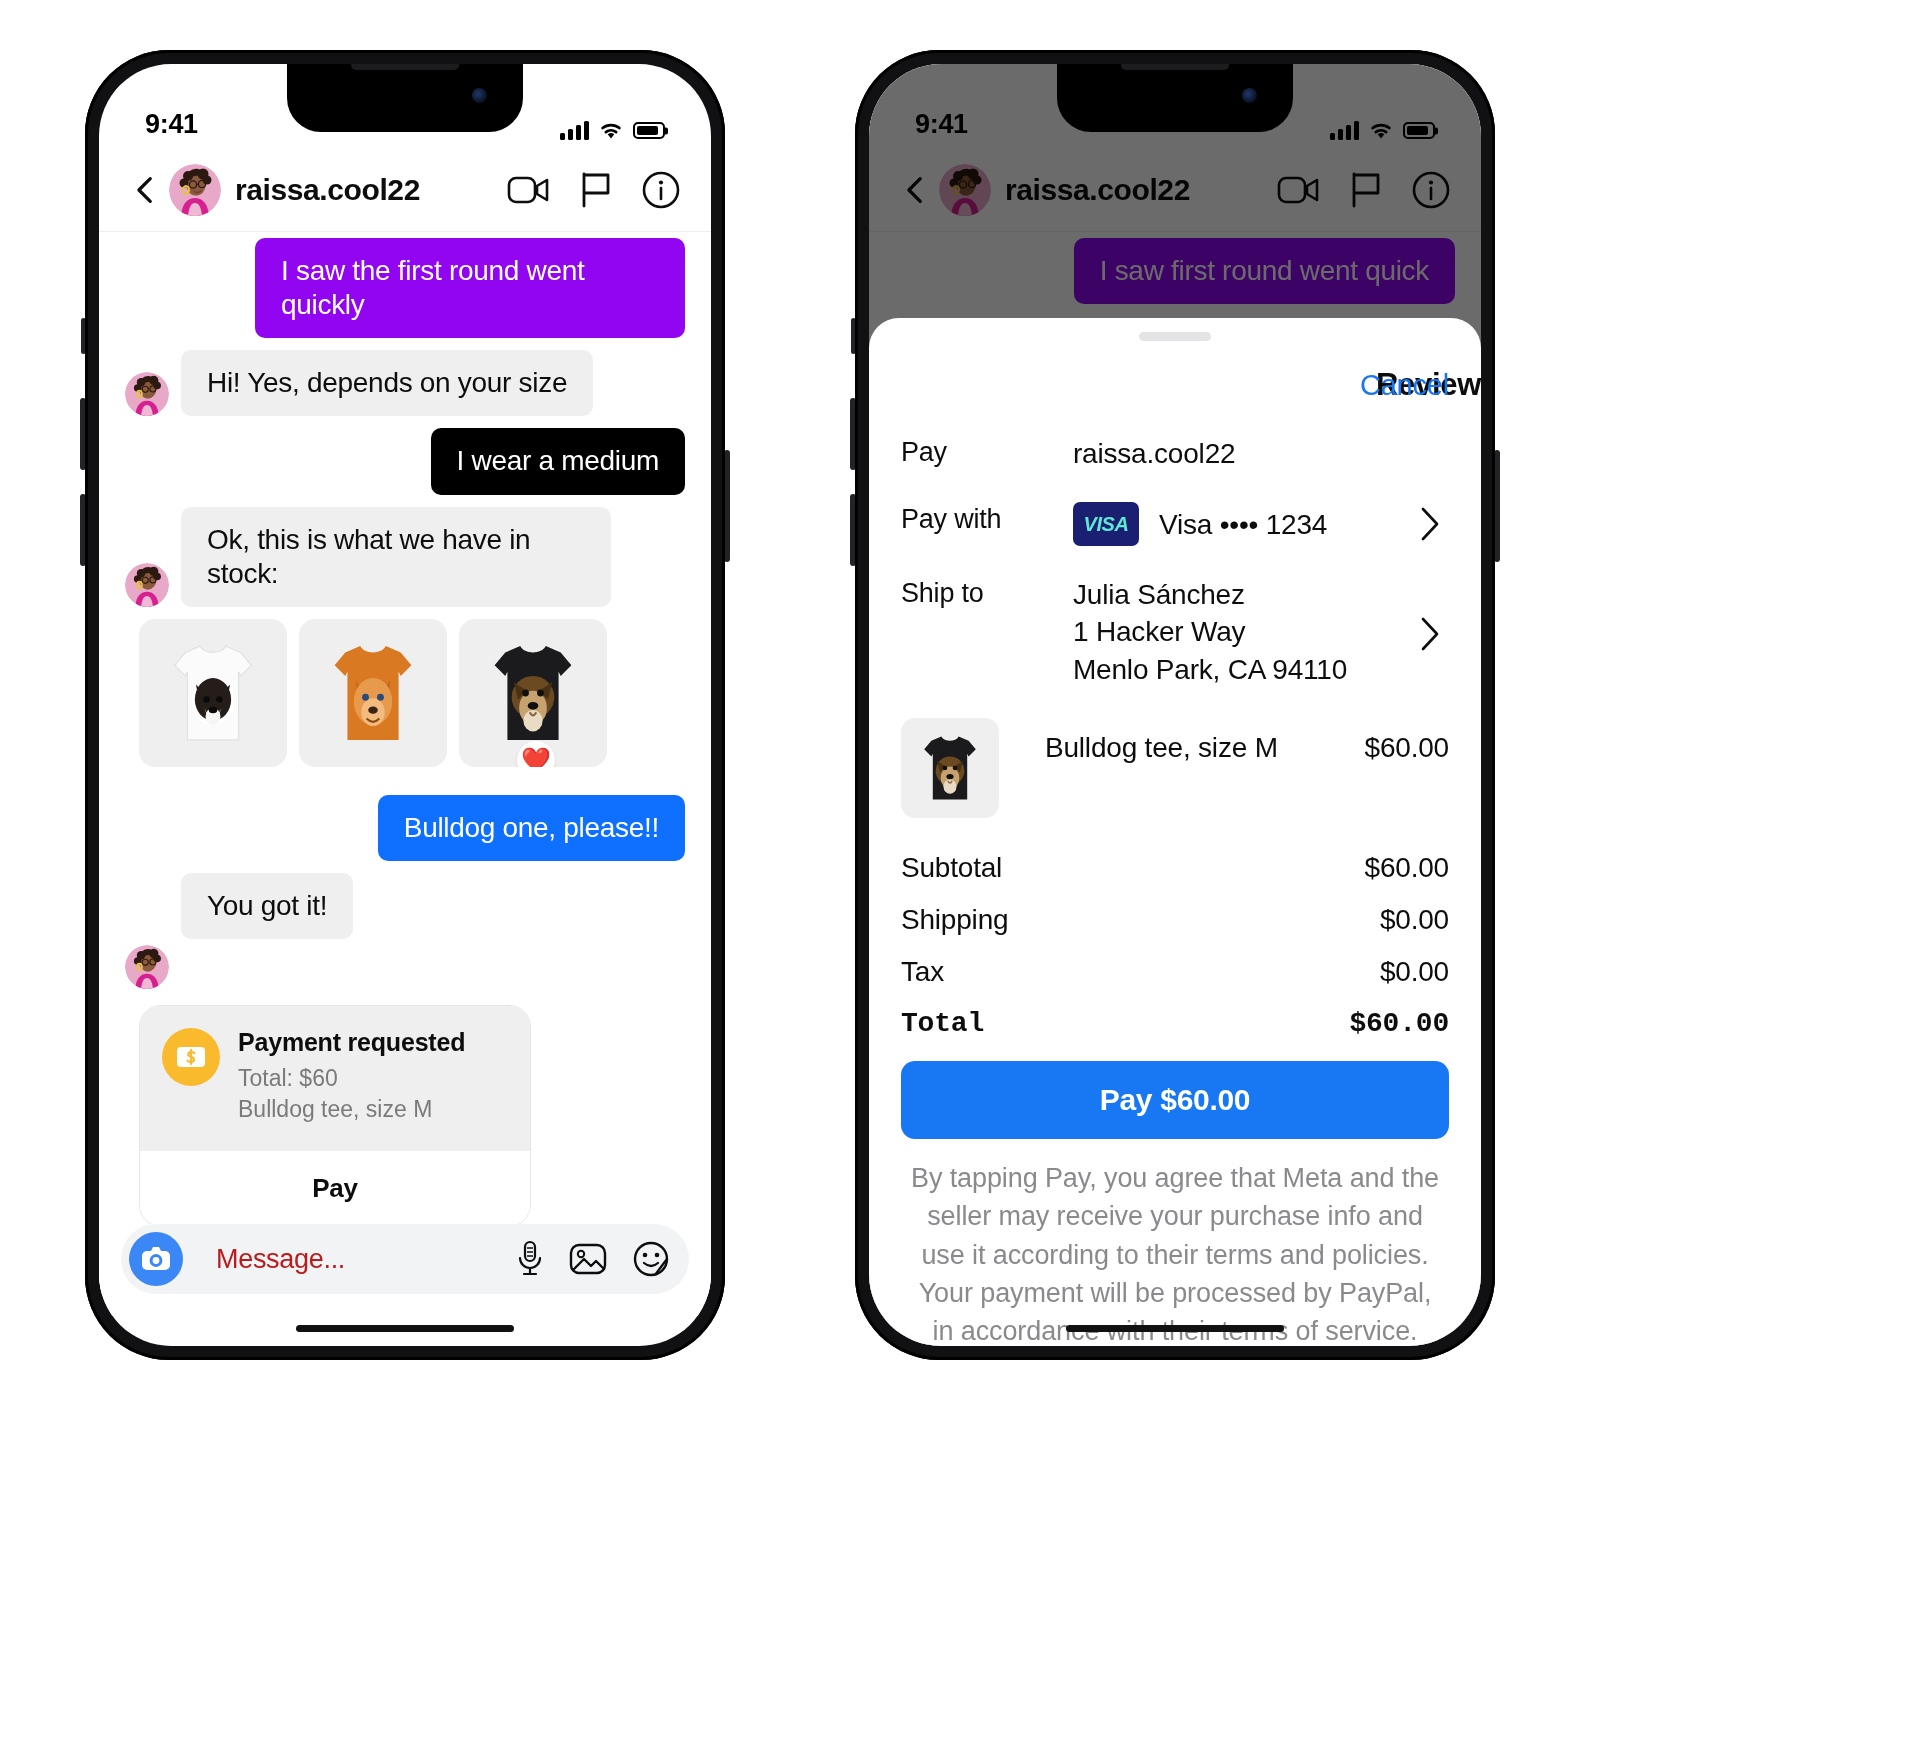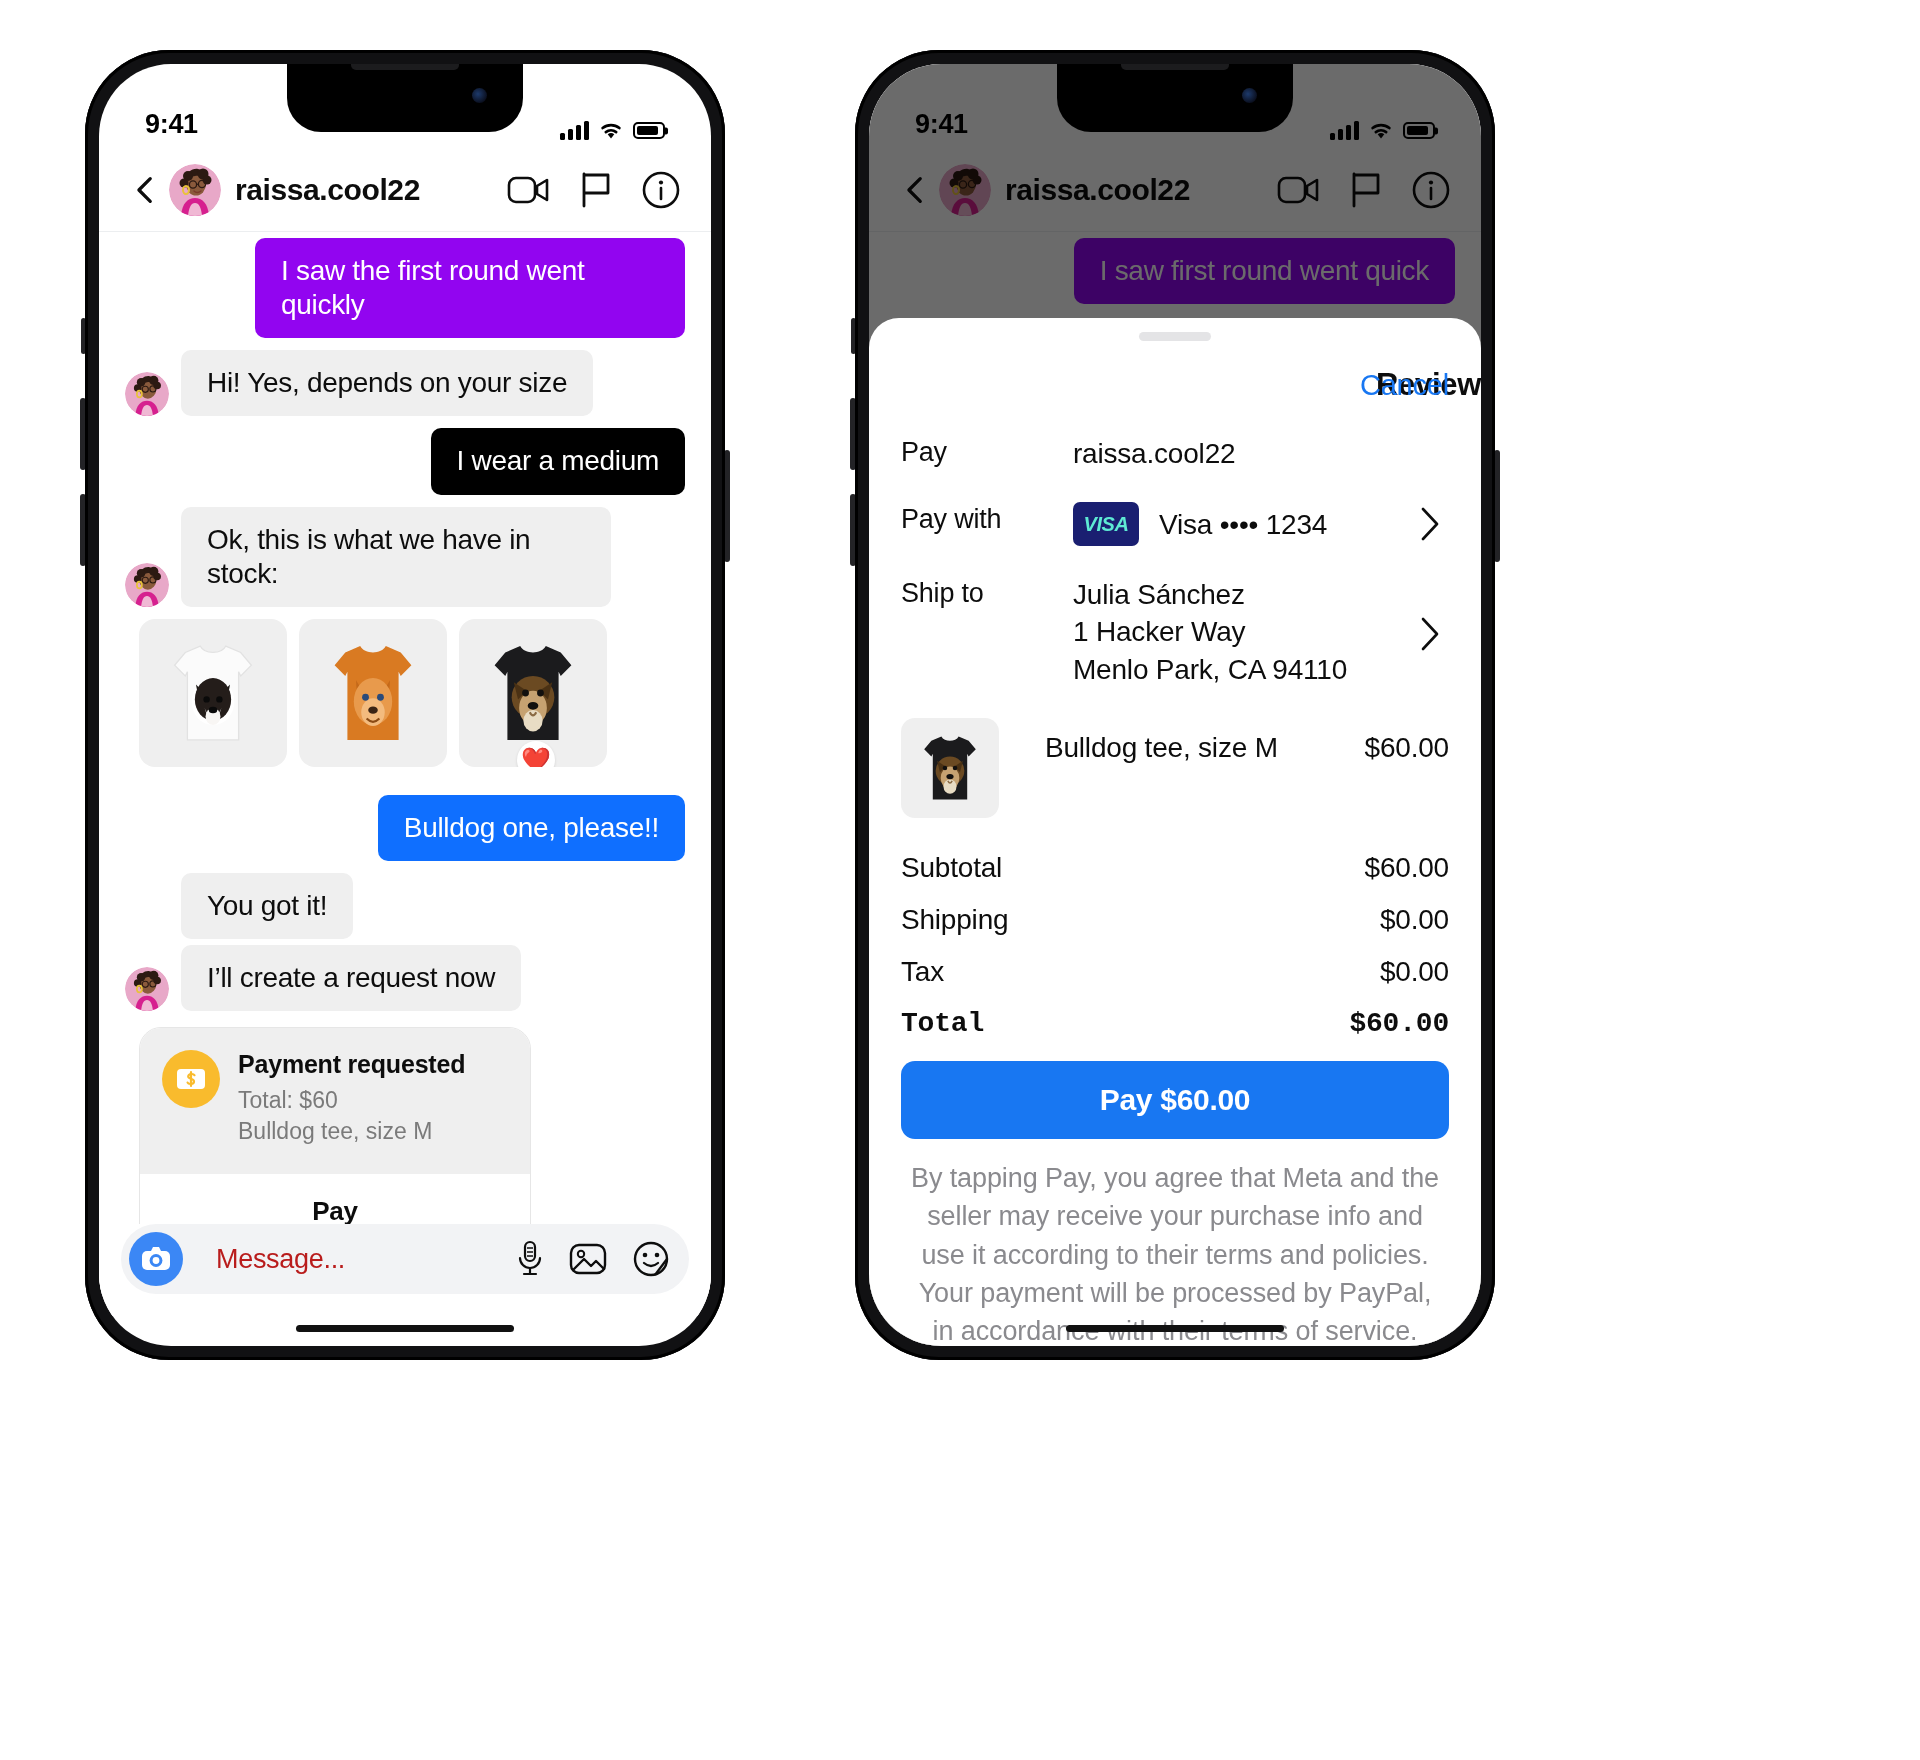--- a/index.html
+++ b/index.html
@@ -462,21 +462,20 @@
               <path d="M17 16 C16 8 24 4 29 5 C37 6 39 13 37 19 C36 13 31 11 26 12 C21 13 18 14 17 16 Z" fill="#2c1a12"></path>
               <circle cx="19" cy="12" r="5" fill="#2c1a12"></circle>
                 <circle cx="34" cy="10" r="5.5" fill="#2c1a12"></circle>
               <circle cx="38" cy="16" r="4.5" fill="#2c1a12"></circle>
                 <circle cx="15" cy="19" r="4.5" fill="#2c1a12"></circle>
               <circle cx="24" cy="20.5" r="3.6" fill="none" stroke="#2c1a12" stroke-width="1.3"></circle>
               <circle cx="33" cy="20" r="3.6" fill="none" stroke="#2c1a12" stroke-width="1.3"></circle>
               <ellipse cx="17" cy="26" rx="3" ry="4" fill="none" stroke="#e8c23a" stroke-width="2"></ellipse>
             </svg>
           </div>
-          <div class="bubble gray">I’ll create a request now</div>
         </div>
 
         <div class="pay-card">
           <div class="pay-card-top">
             <div class="pay-coin">
               <svg width="32" height="26" viewBox="0 0 32 26">
                 <rect x="2" y="3" width="28" height="20" rx="4" fill="#fff"></rect>
                 <path d="M16 6 L16 20" stroke="#f9bb2d" stroke-width="2.2" stroke-linecap="round"></path>
                 <path d="M19.5 9.2 C18.6 7.6 13.6 7.2 13.2 10.4 C12.9 13.2 19 12.2 19 15.4 C19 18.6 13.4 18.4 12.6 16.6" stroke="#f9bb2d" stroke-width="2.2" fill="none" stroke-linecap="round"></path>
               </svg>

